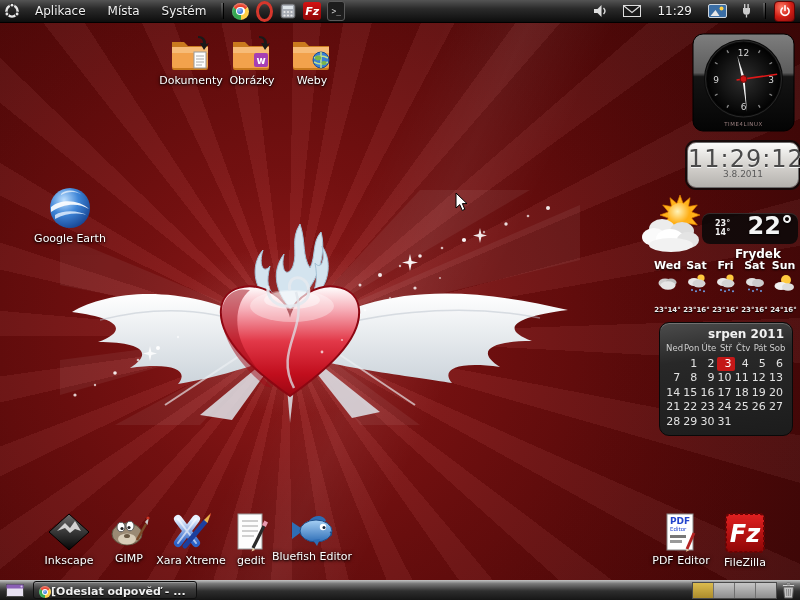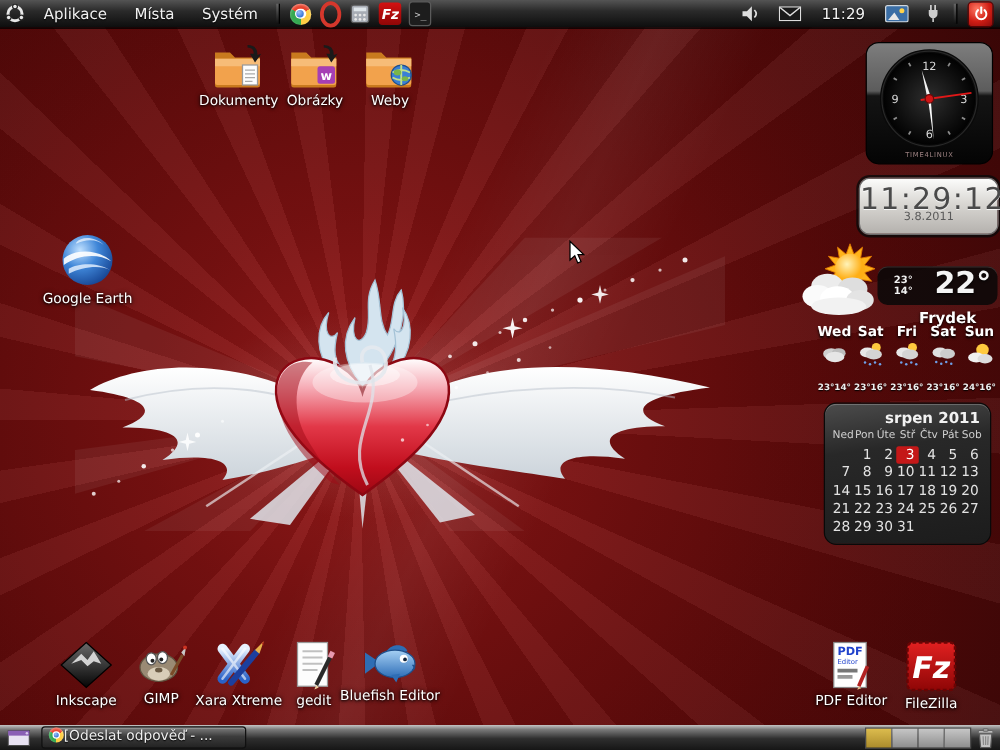--- a/index.html
+++ b/index.html
@@ -80,22 +80,22 @@
   .cal-dayname{font-size:8.5px;color:#cfcfcf;text-align:center;line-height:12px;}
   .cal-cell{font-size:11px;color:#e2e2e2;text-align:right;padding-right:3px;line-height:14.5px;}
   .cal-cell.today{background:#c41818;color:#fff;border-radius:2px;}
 
   
   .bottom-panel{position:absolute;bottom:0;left:0;right:0;height:20px;z-index:50;
     background:linear-gradient(#c4c4c4,#7a7a7a 18%,#2e2e2e 55%,#161616);
     display:flex;align-items:center;}
   .sd-btn{width:26px;height:18px;margin-left:2px;display:flex;align-items:center;justify-content:center;}
   .task-btn{margin-left:5px;width:152px;height:16px;border-radius:3px;border:1px solid #101010;
-    background:linear-gradient(#7e7e7e,#3c3c3c 45%,#232323);display:flex;align-items:flex-start;
-    gap:0;padding:0 5px;box-shadow:inset 0 1px 0 rgba(255,255,255,.25);}
+    background:linear-gradient(#7e7e7e,#3c3c3c 45%,#232323);display:flex;align-items:flex-end;
+    gap:0;padding:0 5px;box-shadow:inset 0 1px 0 rgba(255,255,255,.25);font-weight:bold;}
   .task-txt{font-size:11px;color:#f0f0f0;white-space:nowrap;overflow:hidden;text-shadow:0 1px 1px #000;}
   .bp-spacer{flex:1;}
   .ws{display:flex;height:15px;border:1px solid #4a4a4a;}
   .ws-cell{width:20px;height:15px;background:linear-gradient(#c6c6c6,#8e8e8e);border-right:1px solid #707070;}
   .ws-cell:last-child{border-right:none;}
   .ws-cell.active{background:linear-gradient(#dcbc4e,#ac8c2c);}
   .trash{margin:0 4px;display:flex;align-items:center;}
 
   .cursor{position:absolute;left:455px;top:192px;z-index:99;}
 </style>

